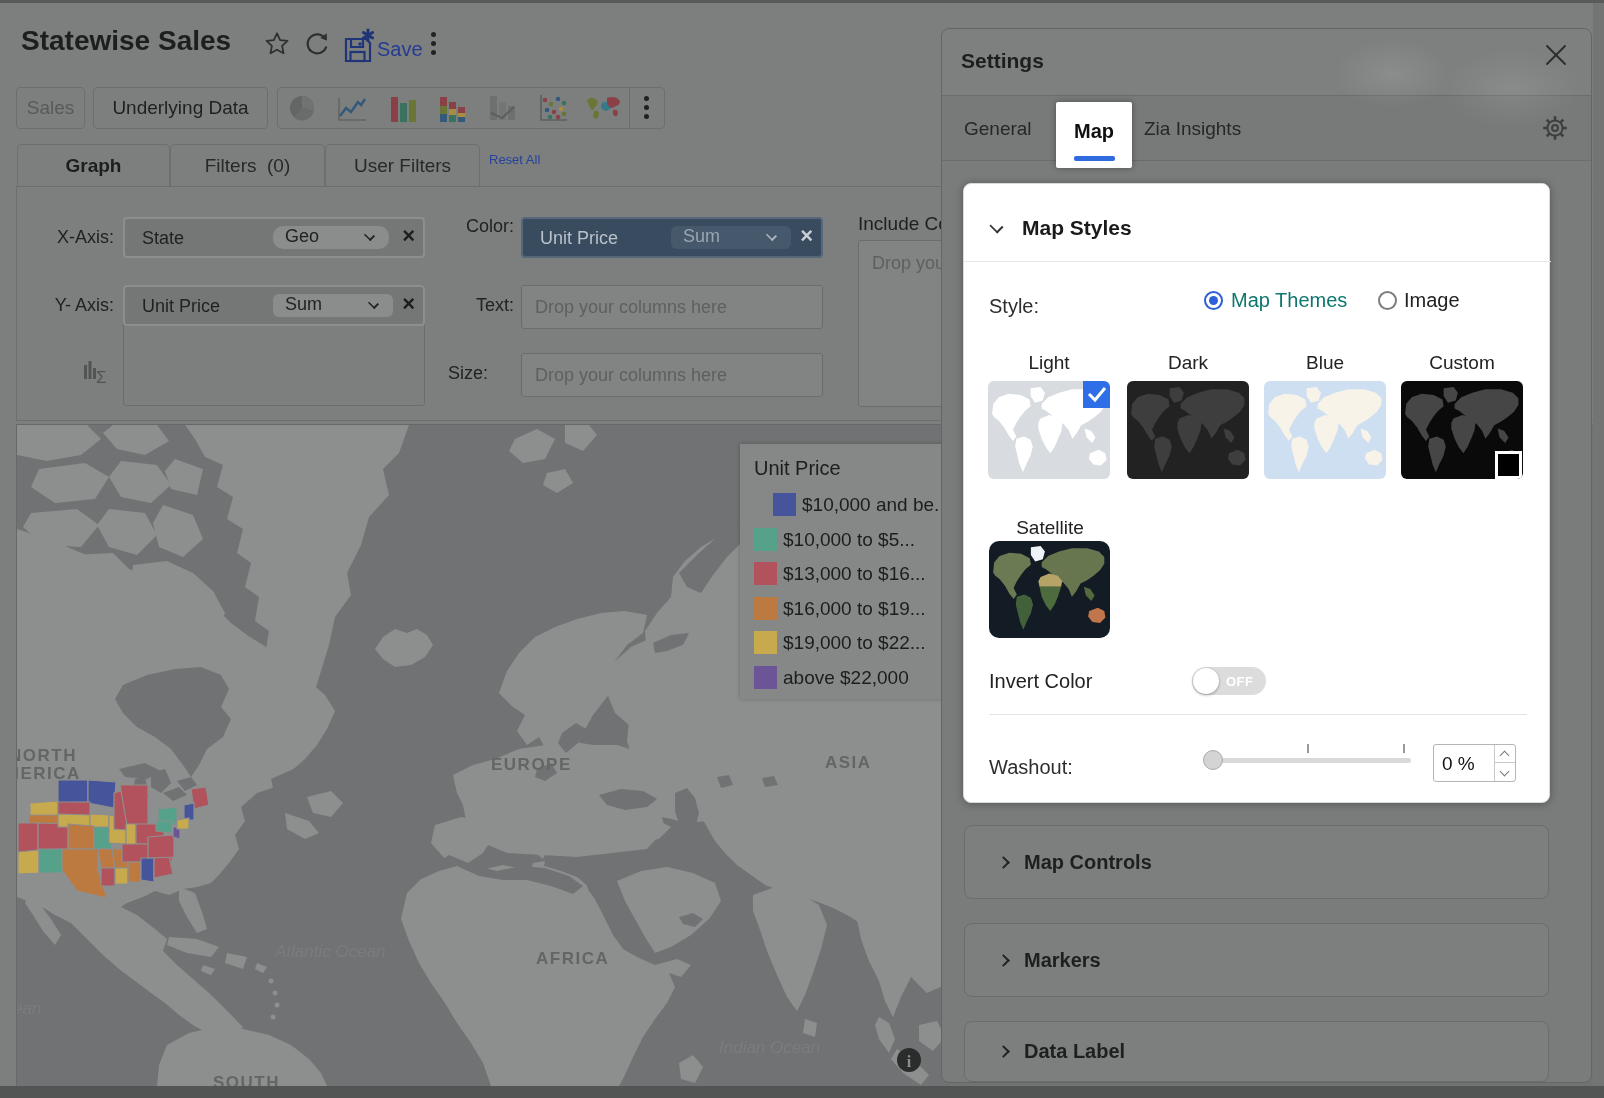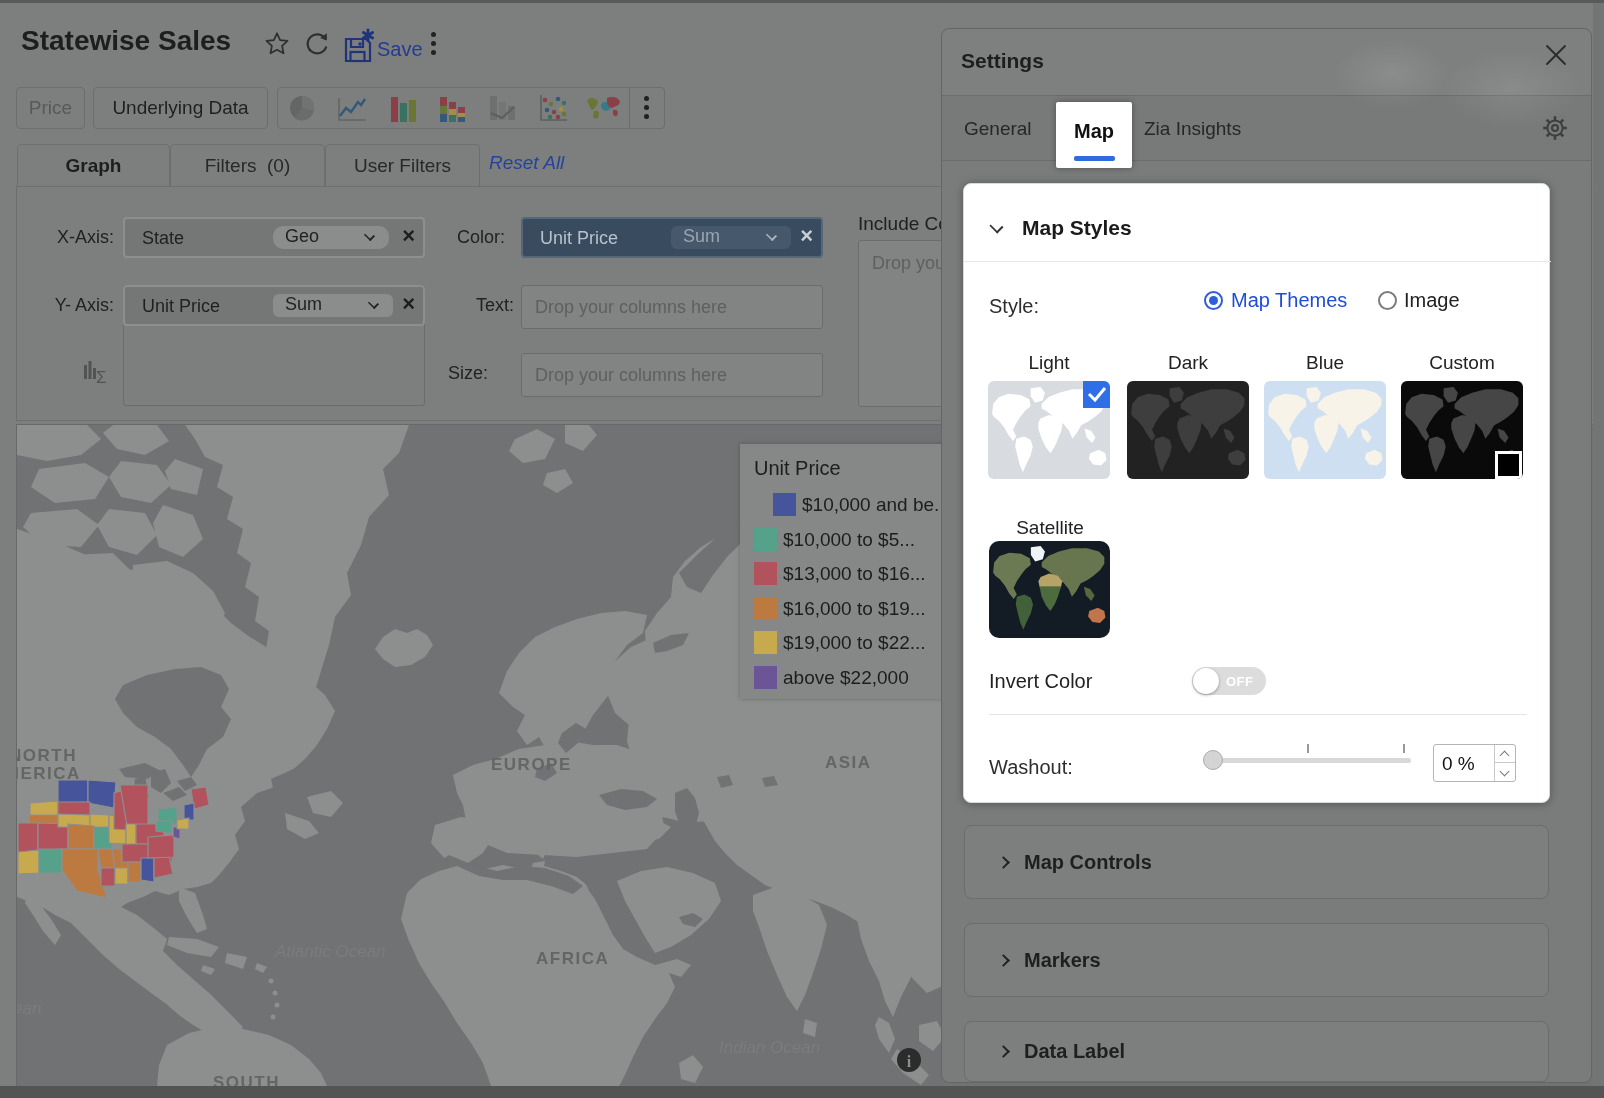--- a/index.html
+++ b/index.html
@@ -63,21 +63,21 @@
       <path d="M26 2 V12.6"></path>
       <path d="M21.4 4.6 L30.6 10"></path>
       <path d="M21.4 10 L30.6 4.6"></path>
     </g>
   </svg>
   <div class="abs" style="left:377px; top:38px; font-size:20px; color:#243b94;">Save</div>
   <div class="abs" style="left:431px; top:32px; width:5px; height:5px; border-radius:50%; background:#222;"></div>
   <div class="abs" style="left:431px; top:41px; width:5px; height:5px; border-radius:50%; background:#222;"></div>
   <div class="abs" style="left:431px; top:50px; width:5px; height:5px; border-radius:50%; background:#222;"></div>
 
-  <div class="btn" style="left:16px; top:87px; width:69px; height:42px; color:#585a59;">Price</div>
+  <div class="btn" style="left:16px; top:87px; width:69px; height:42px; color:#585a59;">Sales</div>
   <div class="btn" style="left:93px; top:87px; width:175px; height:42px; color:#1f2020;">Underlying Data</div>
   <div class="btn" id="iconbar" style="left:277px; top:87px; width:388px; height:42px;"></div>
 
   <svg class="abs" style="left:288px; top:94px;" width="28" height="28" viewBox="0 0 28 28">
     <circle cx="14" cy="14" r="12" fill="#646665"></circle>
     <path d="M14 14 L14 2 A12 12 0 0 1 25.6 17 Z" fill="#717372"></path>
     <path d="M14 14 L25.6 17 A12 12 0 0 1 6 23.5 Z" fill="#6a6c6b"></path>
   </svg>
   <svg class="abs" style="left:337px; top:96px;" width="30" height="26" viewBox="0 0 30 26">
     <path d="M2 2 V24 H29" stroke="#636564" stroke-width="1.6" fill="none"></path>
@@ -132,33 +132,33 @@
     <path d="M28 15 Q32 14 33 17 L32 21 Q29 22 28 19 Z" fill="#8a4046"></path>
   </svg>
   <div class="abs" style="left:629px; top:88px; width:1px; height:40px; background:#6b6d6c;"></div>
   <div class="abs" style="left:644px; top:96px; width:5px; height:5px; border-radius:50%; background:#1f2020;"></div>
   <div class="abs" style="left:644px; top:105px; width:5px; height:5px; border-radius:50%; background:#1f2020;"></div>
   <div class="abs" style="left:644px; top:114px; width:5px; height:5px; border-radius:50%; background:#1f2020;"></div>
 
   <div class="ltab" style="left:17px; width:153px; font-weight:bold; color:#1d1e1e;">Graph</div>
   <div class="ltab" style="left:170px; width:155px;">Filters&nbsp;&nbsp;(0)</div>
   <div class="ltab" style="left:325px; width:155px;">User Filters</div>
-  <div class="abs" style="left:489px; top:152px; font-size:19px; color:#26439c;font-style:italic;">Reset All</div>
+  <div class="abs" style="left:489px; top:152px; font-size:13px; color:#26439c;">Reset All</div>
 
   <div id="config" class="abs"></div>
   <div class="clabel" style="left:48px; top:227px; width:66px; text-align:right;">X-Axis:</div>
   <div class="combo" style="left:123px; top:217px; width:302px;">
     <span style="position:absolute; left:17px; top:9px; font-size:18px; color:#1f2020;">State</span>
     <div style="position:absolute; left:148px; top:7px; width:116px; height:23px; border-radius:10px; background:#8b8d8c;">
       <span style="position:absolute; left:12px; top:0px; font-size:18px; color:#1f2020;">Geo</span>
       <div style="position:absolute; right:15px; top:5px; width:9px; height:9px; border-right:2.2px solid #222; border-bottom:2.2px solid #222; transform:rotate(45deg) scale(1,.75);"></div>
     </div>
     <span style="position:absolute; right:8px; top:4px; font-size:22px; font-weight:bold; color:#1c1d1d;">×</span>
   </div>
-  <div class="clabel" style="left:448px; top:227px; width:66px; text-align:center;">Color:</div>
+  <div class="clabel" style="left:448px; top:216px; width:66px; text-align:right;">Color:</div>
   <div class="combo" style="left:521px; top:217px; width:302px; background:#394b5f; border-color:#56677a;">
     <span style="position:absolute; left:17px; top:9px; font-size:18px; color:#b9c2ca;">Unit Price</span>
     <div style="position:absolute; left:148px; top:7px; width:120px; height:23px; border-radius:6px; background:#46586c;">
       <span style="position:absolute; left:12px; top:0px; font-size:18px; color:#9aa5af;">Sum</span>
       <div style="position:absolute; right:15px; top:5px; width:9px; height:9px; border-right:2.2px solid #aeb7c0; border-bottom:2.2px solid #aeb7c0; transform:rotate(45deg) scale(1,.75);"></div>
     </div>
     <span style="position:absolute; right:8px; top:4px; font-size:22px; font-weight:bold; color:#c8cfd5;">×</span>
   </div>
   <div class="clabel" style="left:48px; top:295px; width:66px; text-align:right;">Y- Axis:</div>
   <div class="abs" style="left:123px; top:285px; width:302px; height:121px; border:1px solid #6b6d6c; border-radius:3px; background:#7d7f7e;"></div>
@@ -440,21 +440,21 @@
           <path d="M90 60 L98 57 L104 60 L105 66 L100 71 L93 70 L89 65 Z"></path>
         </g>
       </defs>
     </svg>
     <div class="w" style="left:27px; top:37px; width:11px; height:11px; border-right:2.4px solid #333; border-bottom:2.4px solid #333; transform:rotate(45deg) scale(1,.8);"></div>
     <div class="w" style="left:58px; top:32px; font-size:21px; font-weight:bold; color:#1b1b1b;">Map Styles</div>
     <div class="w" style="left:0px; top:77px; width:587px; height:1px; background:#e6e6e6;"></div>
     <div class="w" style="left:25px; top:111px; font-size:20px; color:#2e2e2e;">Style:</div>
     <div class="w" style="left:240px; top:107px; width:19px; height:19px; border:2px solid #2c5fd8; border-radius:50%;"></div>
     <div class="w" style="left:245px; top:112px; width:9px; height:9px; background:#2c5fd8; border-radius:50%;"></div>
-    <div class="w" style="left:267px; top:105px; font-size:20px; color:#1d4ed8;">Map Themes</div>
+    <div class="w" style="left:267px; top:105px; font-size:20px; color:#0f766e;">Map Themes</div>
     <div class="w" style="left:414px; top:107px; width:19px; height:19px; border:2px solid #7c7c7c; border-radius:50%;"></div>
     <div class="w" style="left:440px; top:105px; font-size:20px; color:#222;">Image</div>
     <div class="w" style="left:24px; top:168px; width:122px; text-align:center; font-size:19px; color:#222;">Light</div>
     <div class="w" style="left:163px; top:168px; width:122px; text-align:center; font-size:19px; color:#222;">Dark</div>
     <div class="w" style="left:300px; top:168px; width:122px; text-align:center; font-size:19px; color:#222;">Blue</div>
     <div class="w" style="left:437px; top:168px; width:122px; text-align:center; font-size:19px; color:#222;">Custom</div>
 
     <svg class="w" style="left:24px; top:197px; border-radius:6px;" width="122" height="98" viewBox="0 0 122 98">
       <rect width="122" height="98" fill="#d8dbdf"></rect>
       <g fill="#ffffff" transform="translate(3,5) scale(1.1,1.12)">

